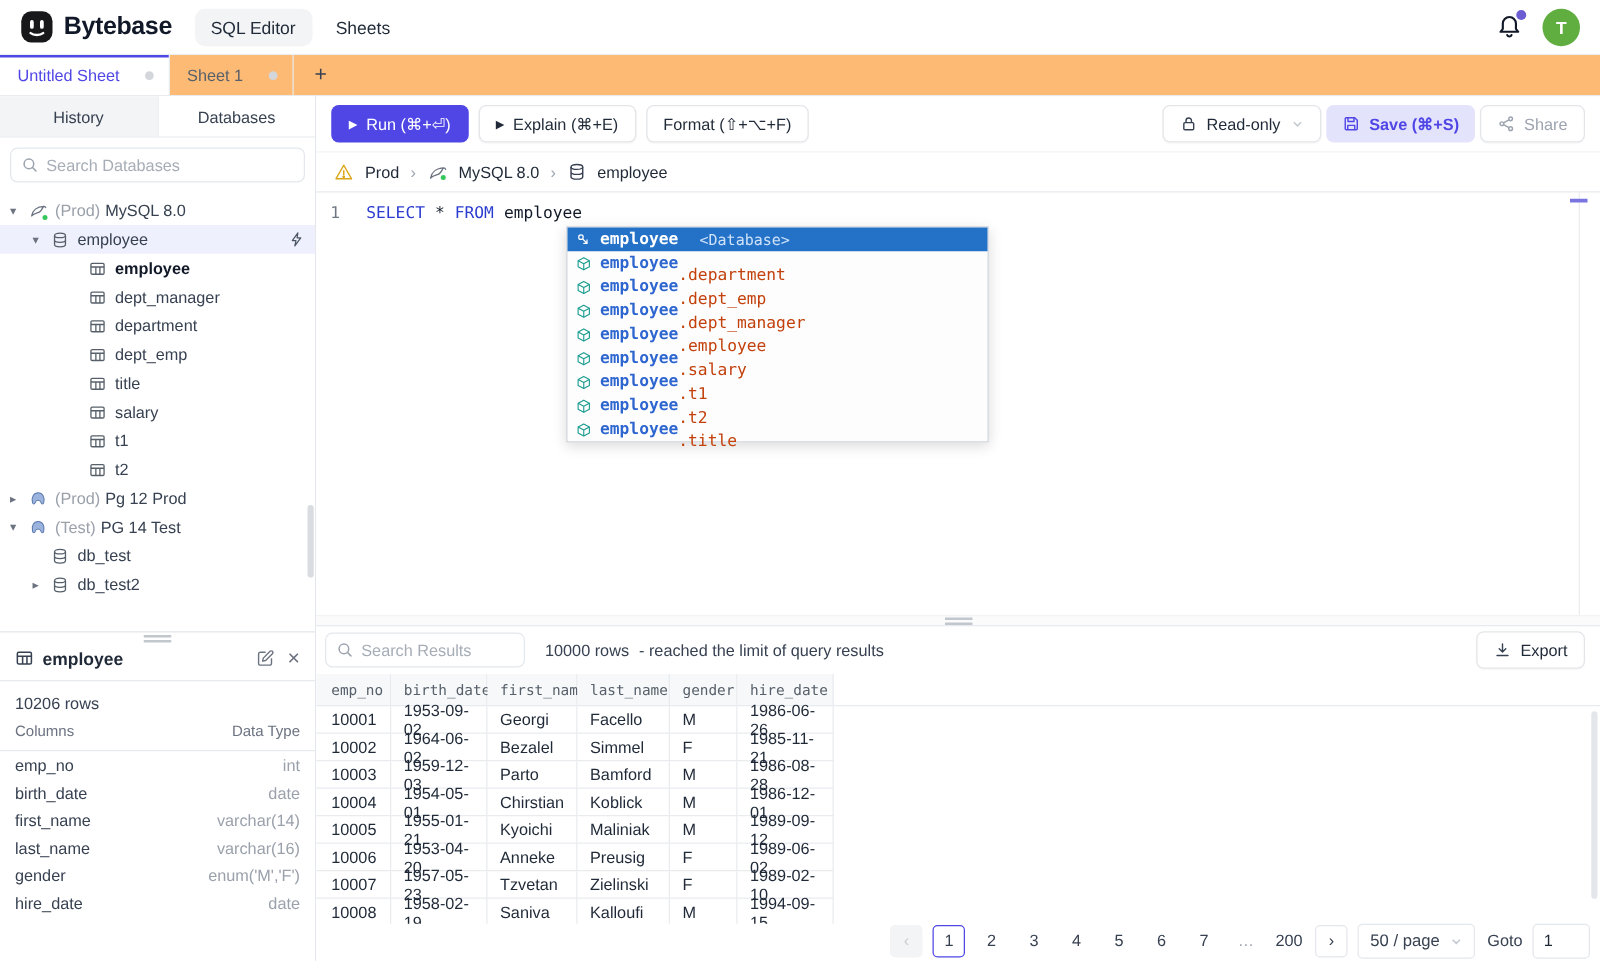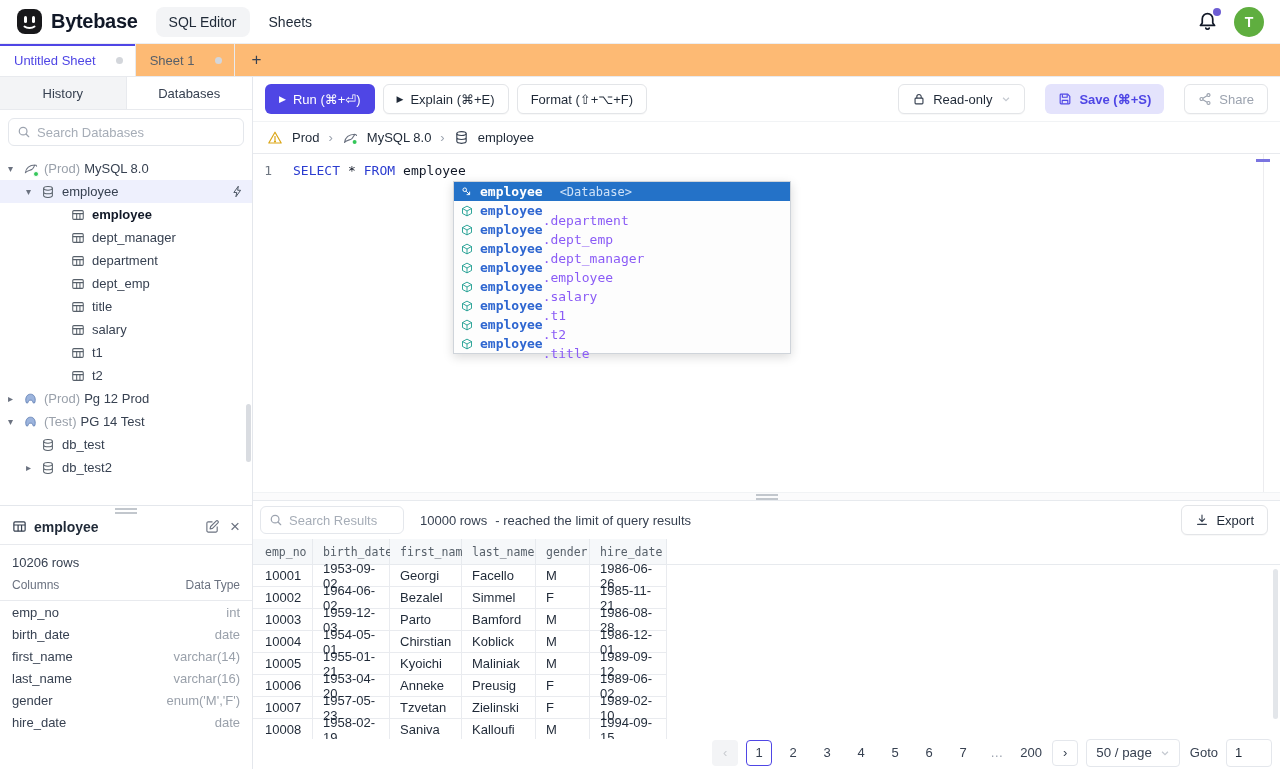--- a/index.html
+++ b/index.html
@@ -86,21 +86,21 @@
   .sp-col-type { color:#9aa1ab; }
 
   
   .workbench { flex:1; min-width:0; display:flex; flex-direction:column; background:#fff; }
   .toolbar { height:44px; flex:none; display:flex; align-items:center; gap:8px; padding:0 12px; }
   .btn-run { display:flex; align-items:center; gap:7px; height:30px; padding:0 14px; border-radius:6px;
     background:#4f46e5; color:#fff; font-size:13px; font-weight:500; }
   .play { font-size:9px; }
   .btn-ghost { display:flex; align-items:center; gap:7px; height:30px; padding:0 13px; border-radius:6px;
     background:#fff; border:1px solid #e3e5e8; color:#1f2937; font-size:13px; box-shadow:0 1px 1px rgba(0,0,0,.03); }
-  .toolbar-right { margin-left:auto; display:flex; align-items:center; gap:20px; }
+  .toolbar-right { margin-left:auto; display:flex; align-items:center; gap:4px; }
   .btn-save { display:flex; align-items:center; gap:7px; height:30px; padding:0 13px; border-radius:6px;
     background:#e4e3fc; color:#4f46e5; font-size:13px; font-weight:600; }
   .btn-share { color:#9ca3af; }
   .dd-caret { margin-left:2px; }
 
   .breadcrumb { height:33px; flex:none; display:flex; align-items:center; gap:9px; padding:0 14px;
     border-top:1px solid #f1f3f5; border-bottom:1px solid #e8eaee; font-size:13px; color:#1f2937; }
   .bc-sep { color:#9ca3af; font-size:13px; }
   .bc-icon { position:relative; display:flex; }
 
@@ -113,36 +113,36 @@
   .code-line span + span { margin-left:8px; }
   .ruler { position:absolute; right:16px; top:0; bottom:0; width:1px; background:#ececef; }
   .ruler-mark { position:absolute; right:10px; top:5px; width:14px; height:3px; background:#7a74e0; }
 
   .ac-dropdown { position:absolute; left:200px; top:27px; width:338px; background:#fdfdfd;
     border:1px solid #cfd4da; box-shadow:0 3px 10px rgba(0,0,0,.15); }
   .ac-row { height:19px; display:flex; align-items:center; padding:0 5px; font-size:13px; cursor:pointer; }
   .ac-icon { width:16px; display:flex; justify-content:center; margin-right:5px; flex:none; }
   .ac-icon .i-ref { display:none; }
   .ac-prefix { color:#2e66d0; font-weight:700; }
-  .ac-rest { color:#8b5cf6;margin-top:20px; }
+  .ac-rest { color:#c2410c;margin-top:20px; }
   .ac-tag { margin-left:17px; color:#cfe2f8; font-size:12px; }
   .ac-row[data-state="selected"] { background:#2472c8; }
   .ac-row[data-state="selected"] .ac-prefix,
   .ac-row[data-state="selected"] .ac-rest { color:#fff; }
   .ac-row[data-state="selected"] .i-ref { display:block; }
 
   
   .h-grip { height:9px; flex:none; background:#fbfbfc; border-top:1px solid #f1f3f5; border-bottom:1px solid #e7eaee;
     display:flex; flex-direction:column; align-items:center; justify-content:center; gap:2px; cursor:row-resize; }
   .h-grip i { display:block; width:22px; height:2px; background:#c2c7cd; }
 
   
   .results { height:268px; flex:none; display:flex; flex-direction:column; }
   .results-bar { height:38px; flex:none; display:flex; align-items:center; gap:16px; padding:5px 12px 5px 7px; }
-  .rsearch { width:144px; }
+  .rsearch { width:160px; }
   .rinfo { display:flex; align-items:center; gap:8px; font-size:13px; color:#374151; }
   .btn-export { margin-left:auto; }
 
   .grid { flex:1; position:relative; overflow:hidden; font-size:13px; }
   .grid-head { display:flex; height:26px; border-bottom:1px solid #e7eaee; }
   .gh-cell { display:flex; align-items:center; padding:0 10px; background:#f6f8fa; border-right:1px solid #e7eaee;
     font-family:"DejaVu Sans Mono", monospace; font-size:11.5px; color:#57606a; }
   .gh-cell:nth-of-type(1) { width:60px; padding-left:12px; }
   .gh-cell:nth-of-type(2) { width:77px; }
   .gh-cell:nth-of-type(3) { width:72px; }

